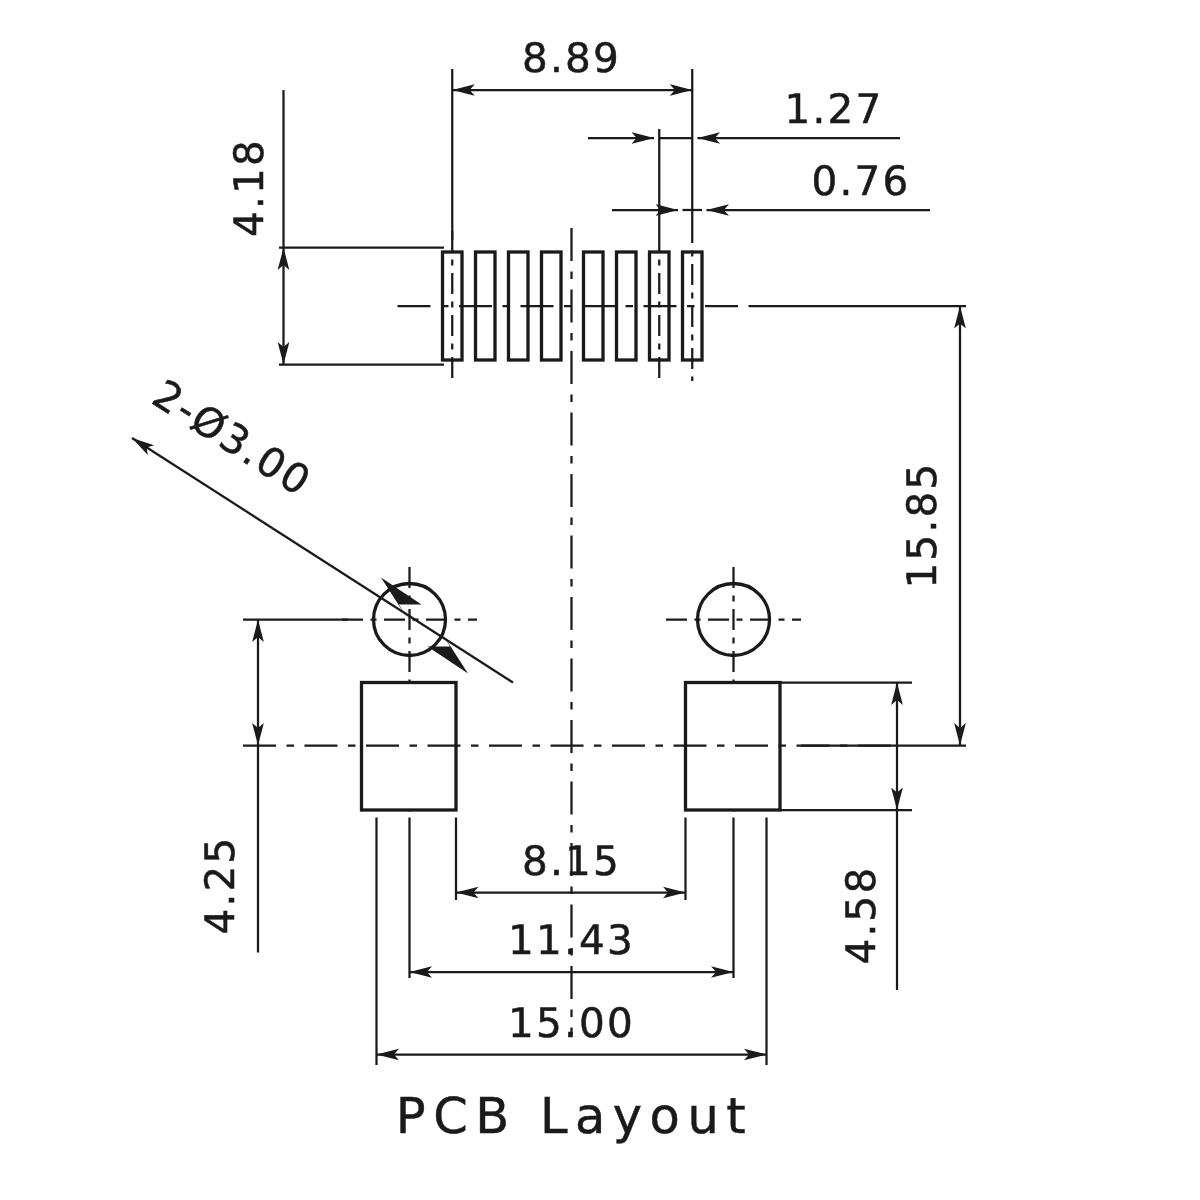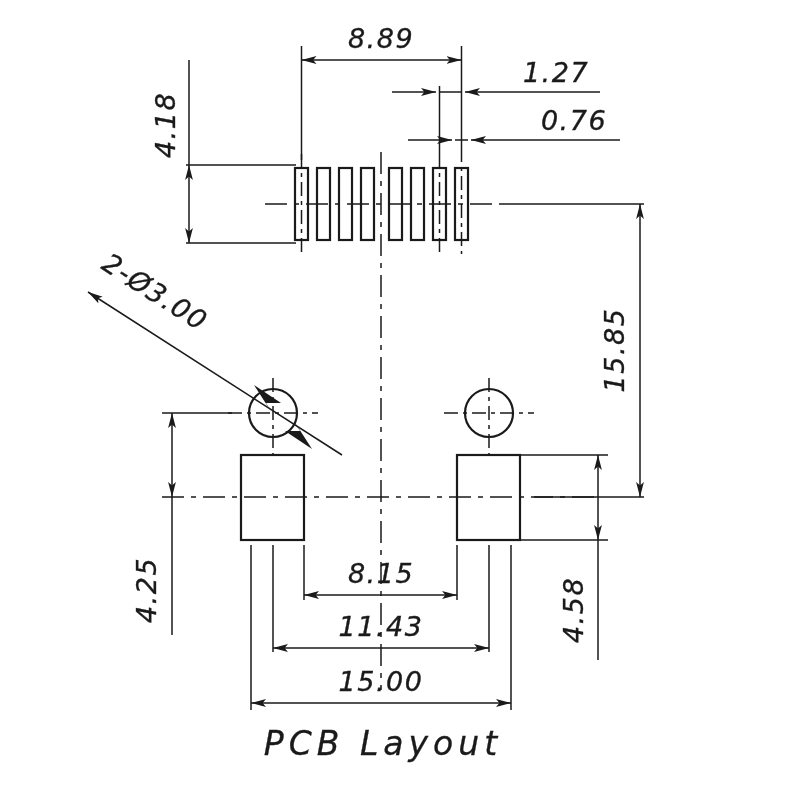--- a/index.html
+++ b/index.html
@@ -8,21 +8,20 @@
     padding: 0;
     background: #ffffff;
   }
   #drawing-root {
     position: relative;
     width: 800px;
     height: 776px;
     background: #ffffff;
     font-family: "DejaVu Sans", sans-serif;
     overflow: hidden;
-    font-style: italic;
   }
   svg.cad {
     display: block;
     width: 800px;
     height: 800px;
   }
   .thin {
     stroke: #1a1a1a;
     stroke-width: 1.5;
     fill: none;

